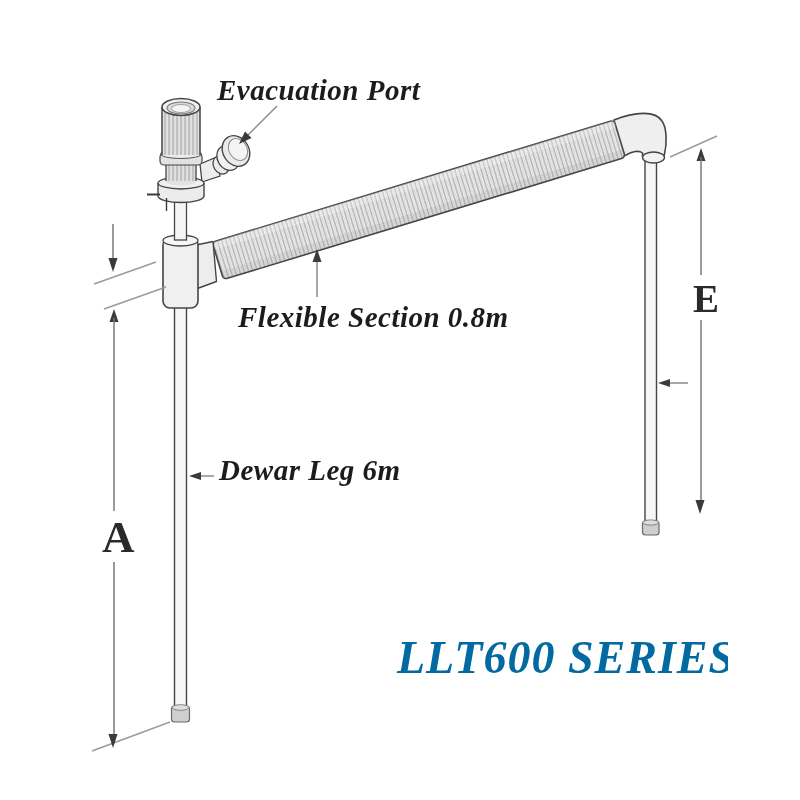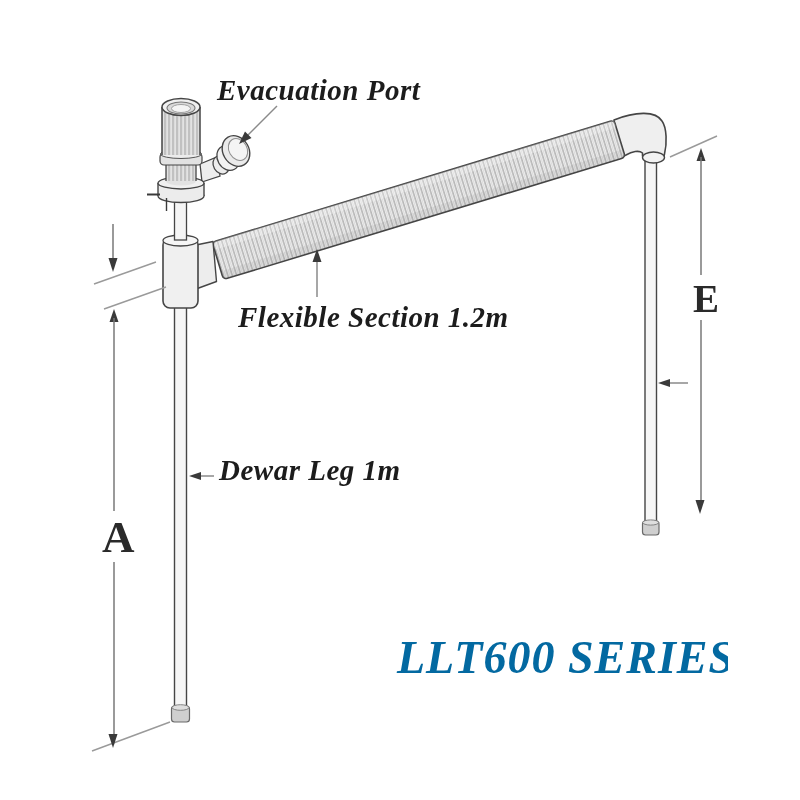--- a/index.html
+++ b/index.html
@@ -187,23 +187,23 @@
 
       <g>
         <line x1="214" y1="476" x2="198" y2="476" stroke="#8a8a8a" stroke-width="1.5"></line>
         <polygon points="189,476 201,472 201,480" fill="#3a3a3a"></polygon>
       </g>
     </g>
   </svg>
 
   <div class="callout evac">Evacuation Port</div>
 
-  <div class="callout flex">Flexible Section 1.2m</div>
-
-  <div class="callout dewar">Dewar Leg 1m</div>
+  <div class="callout flex">Flexible Section 0.8m</div>
+
+  <div class="callout dewar">Dewar Leg 6m</div>
 
   <div class="dim-letter a">A</div>
 
   <div class="dim-letter e">E</div>
 
   <div class="series-title">LLT600 SERIES</div>
 
 </div>
 
 </body></html>

